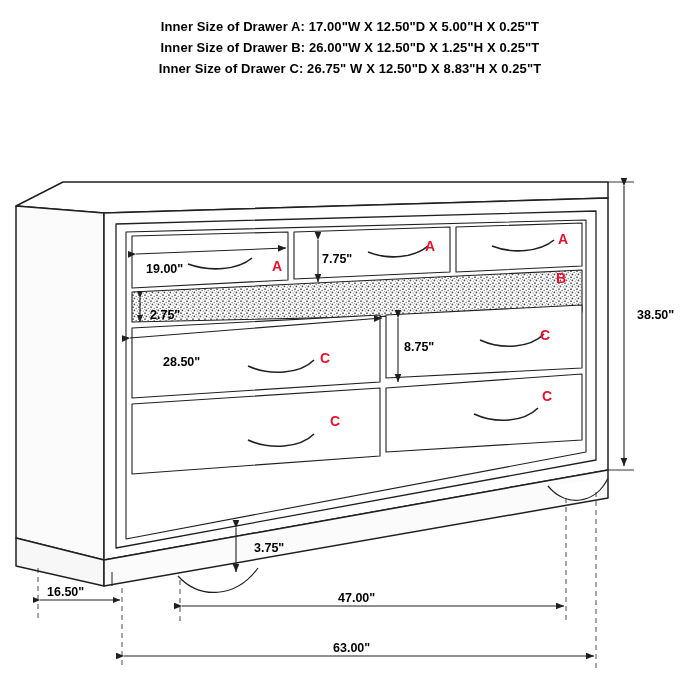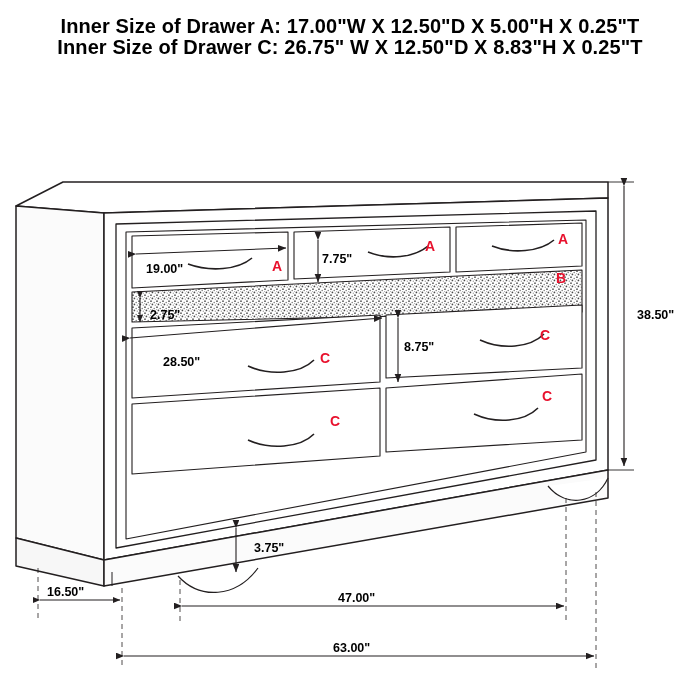--- a/index.html
+++ b/index.html
@@ -9,21 +9,21 @@
     font-family:"Liberation Sans", sans-serif;
     color:#000;
     position:relative;
     overflow:hidden;
   }
   #stage{position:absolute;left:0;top:0;width:700px;height:700px;}
   .hdr{
     position:absolute;
     left:0;top:16px;width:700px;
     text-align:center;
-    font-size:20px;
+    font-size:13px;
     font-weight:bold;
     line-height:21px;
     letter-spacing:0.1px;
   }
   .hdr div{white-space:nowrap;}
   svg{position:absolute;left:0;top:0;width:700px;height:700px;}
   .lbl{
     position:absolute;
     font-size:12.5px;
     font-weight:bold;
@@ -38,20 +38,21 @@
     white-space:nowrap;
   }
 </style>
 </head>
 <body>
 
 <div id="stage">
 
   <div class="hdr">
     <div>Inner Size of Drawer A: 17.00"W X 12.50"D X 5.00"H X 0.25"T</div>
+    <div>Inner Size of Drawer B: 26.00"W X 12.50"D X 1.25"H X 0.25"T</div>
     <div>Inner Size of Drawer C: 26.75" W X 12.50"D X 8.83"H X 0.25"T</div>
   </div>
 
   <svg viewBox="0 0 700 700">
     <defs>
       <pattern id="glitter" width="6" height="6" patternUnits="userSpaceOnUse">
         <rect width="6" height="6" fill="#ffffff"></rect>
         <circle cx="1" cy="1.2" r="0.9" fill="#5a5a5a"></circle>
         <circle cx="4.2" cy="2.6" r="0.75" fill="#7a7a7a"></circle>
         <circle cx="2.4" cy="4.4" r="0.85" fill="#4a4a4a"></circle>

